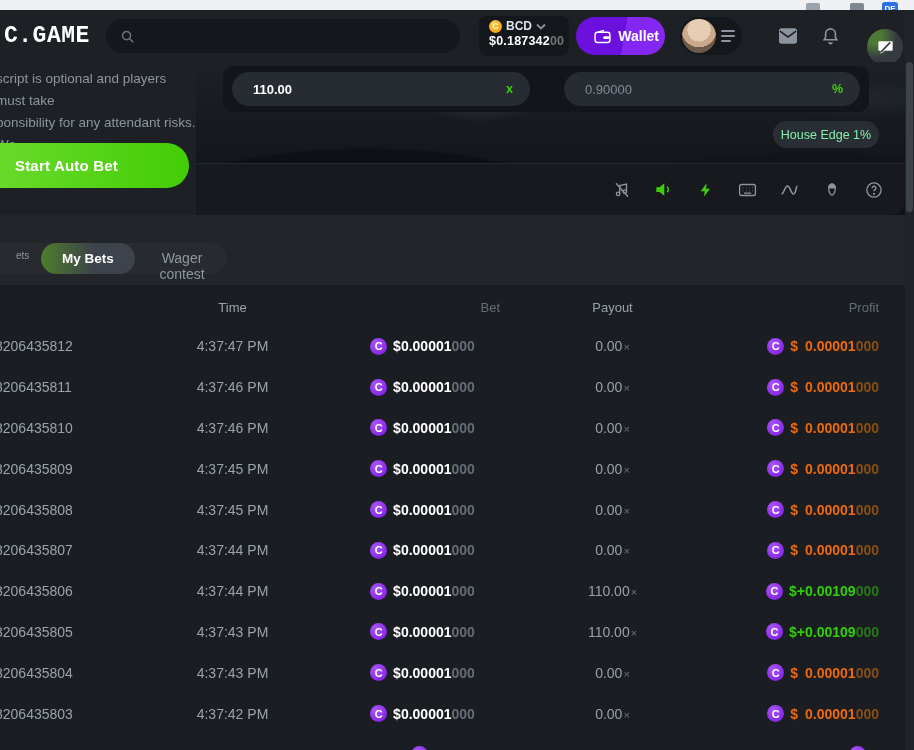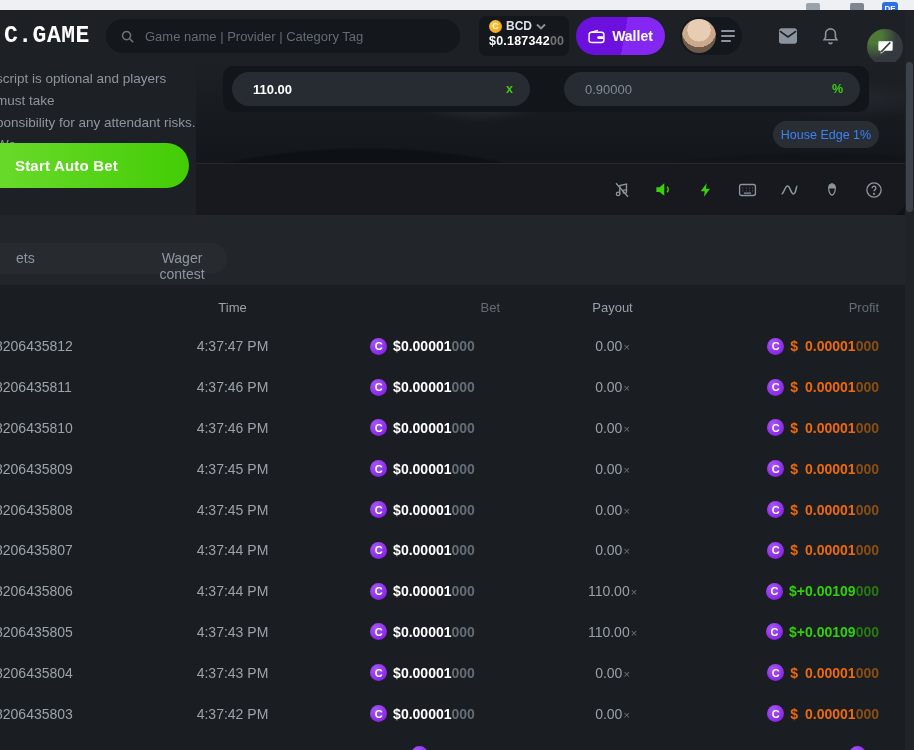--- a/index.html
+++ b/index.html
@@ -26,21 +26,21 @@
                  padding:3px 0 0 10px;box-sizing:border-box;cursor:pointer;}
   .cur-row{display:flex;align-items:center;gap:4px;font-size:12px;font-weight:bold;color:#dde2e7;}
   .coin{display:inline-flex;align-items:center;justify-content:center;border-radius:50%;color:#fff;font-weight:800;
         flex:0 0 auto;}
   .coin.orange{width:13px;height:13px;font-size:9px;background:radial-gradient(circle at 35% 30%,#ffc93e,#f09a06);}
   .coin.purple{width:17px;height:17px;font-size:11px;background:radial-gradient(circle at 35% 30%,#a855f7,#7c16e0);}
   .balance{font-size:12.5px;font-weight:bold;color:#fff;letter-spacing:.2px;margin-top:1px;}
   .balance .dim{color:#737373;}
   .wallet-btn{position:absolute;left:576px;top:7px;width:89px;height:38px;border:none;border-radius:19px;cursor:pointer;
               background:linear-gradient(100deg,#6b10dd 54%,#8527f2 54%);color:#fff;font-weight:bold;font-size:14px;
-              display:flex;align-items:center;justify-content:center;gap:7px;font-family:inherit;}
+              display:flex;align-items:center;justify-content:flex-end;gap:7px;font-family:inherit;}
   .avatar-group{position:absolute;left:680px;top:7px;width:62px;height:38px;background:#14171b;border-radius:19px;
                 display:flex;align-items:center;cursor:pointer;}
   .avatar{width:34px;height:34px;border-radius:50%;margin-left:2px;
           background:radial-gradient(circle at 50% 32%,#e8cdb5 0 40%,#caa98c 41% 60%,#6d5a49 61% 100%);}
   .menu-icon{margin-left:5px;display:flex;flex-direction:column;gap:3px;}
   .menu-icon i{display:block;height:2px;border-radius:1px;background:#8b949e;}
   .menu-icon i:nth-child(1){width:14px;} .menu-icon i:nth-child(2){width:14px;} .menu-icon i:nth-child(3){width:10px;}
   .nav-icon{position:absolute;top:0;height:52px;display:flex;align-items:center;color:#8b949e;cursor:pointer;}
   .chat-circle{position:absolute;left:867px;top:19px;width:36px;height:36px;border-radius:50%;cursor:pointer;
                background:radial-gradient(circle at 20% 20%,#4e7a37 0 18%,#343a40 55%);display:flex;align-items:center;justify-content:center;}
@@ -64,34 +64,34 @@
   .inputs-wrap{position:absolute;left:27px;top:4px;width:646px;height:46px;background:#121519;border-radius:10px;
                display:flex;align-items:center;justify-content:space-between;padding:0 9px;box-sizing:border-box;}
   .g-input{position:relative;height:34px;background:#272c32;border-radius:17px;display:flex;align-items:center;}
   .g-input.first{width:298px;} .g-input.second{width:296px;}
   .g-input input{background:transparent;border:none;outline:none;font-family:inherit;font-size:13px;
                  padding:0 34px 0 21px;width:100%;}
   .g-input.first input{color:#fff;font-weight:bold;}
   .g-input.second input{color:#828b96;}
   .suffix{position:absolute;right:17px;color:#3fcf0a;font-weight:bold;font-size:12.5px;}
   .house-edge{position:absolute;left:577px;top:59px;width:106px;height:27px;border-radius:14px;cursor:pointer;
-              background:rgba(44,50,56,.85);color:#3b82f6;font-size:12.5px;display:flex;align-items:center;justify-content:center;}
+              background:rgba(44,50,56,.85);color:#86efac;font-size:12.5px;display:flex;align-items:center;justify-content:center;}
   .game-divider{position:absolute;left:0;top:101px;width:709px;height:1px;background:#262a2f;}
   .game-toolbar{position:absolute;left:0;top:102px;width:709px;height:51px;background:#17191e;
                 display:flex;align-items:center;justify-content:flex-end;gap:23px;padding-right:22px;box-sizing:border-box;}
   .tool{width:19px;height:19px;color:#8c949d;cursor:pointer;display:flex;align-items:center;justify-content:center;}
   .tool.green{color:#3fcf0a;}
 
   
   .lower{position:absolute;top:215px;left:0;width:914px;height:535px;background:#22262b;}
   .table-zone{position:absolute;top:70px;left:0;width:914px;height:465px;background:#1a1d21;}
 
   
   .tab-group{position:absolute;top:28px;left:-45px;width:272px;height:31px;border-radius:16px;background:#272b30;}
-  .tab-cut{position:absolute;left:61px;top:7px;font-size:14px;color:#8d96a0;cursor:pointer;}
+  .tab-cut{position:absolute;left:61px;top:7px;font-size:10px;color:#8d96a0;cursor:pointer;}
   .tab-active{position:absolute;left:86px;top:0;width:94px;height:31px;border-radius:16px;cursor:pointer;
               background:linear-gradient(90deg,#4e7d2c 0%,#3d434a 55%);
               color:#fff;font-weight:bold;font-size:13.5px;display:flex;align-items:center;justify-content:center;}
   .tab-plain{position:absolute;left:184px;top:7px;width:86px;text-align:center;font-size:14px;color:#8d96a0;cursor:pointer;}
 
   
   .thead{position:absolute;top:85px;left:0;width:905px;display:flex;font-size:13px;color:#646c75;}
   .trows{position:absolute;top:111px;left:0;width:905px;height:424px;overflow:hidden;}
   .trow{display:flex;align-items:center;height:40.8px;font-size:14px;cursor:pointer;}
   .c-id{width:120px;color:#9aa3ab;white-space:nowrap;text-indent:-5px;}
@@ -123,21 +123,20 @@
 </div>
 
 <div class="navbar">
   <div class="logo">C.GAME</div>
 
   <div class="search">
     <svg width="15" height="15" viewBox="0 0 24 24" fill="none" stroke="currentColor" stroke-width="2.4">
         <circle cx="10.5" cy="10.5" r="6.5"></circle>
         <line x1="15.5" y1="15.5" x2="21" y2="21"></line>
       </svg>
-    <input type="text" placeholder="Game name | Provider | Category Tag" style="">
   </div>
 
   <div class="currency-pill">
     <div class="cur-row">
       <span class="coin orange">C</span>
       <span>BCD</span>
       <svg width="10" height="7" viewBox="0 0 10 6" fill="none" stroke="#8b949e" stroke-width="1.8">
           <polyline points="1,1 5,5 9,1"></polyline>
         </svg>
     </div>
@@ -256,20 +255,21 @@
       </span>
     </div>
   </div>
 </div>
 
 <div class="lower">
   <div class="table-zone"></div>
 
   <div class="tab-group">
     <span class="tab-cut">ets</span>
+    <span class="tab-active">My Bets</span>
     <span class="tab-plain">Wager contest</span>
   </div>
 
   <div class="thead">
     <span class="c-id"></span>
     <span class="c-time">Time</span>
     <span class="c-bet">Bet</span>
     <span class="c-payout">Payout</span>
     <span class="c-profit">Profit</span>
   </div>

